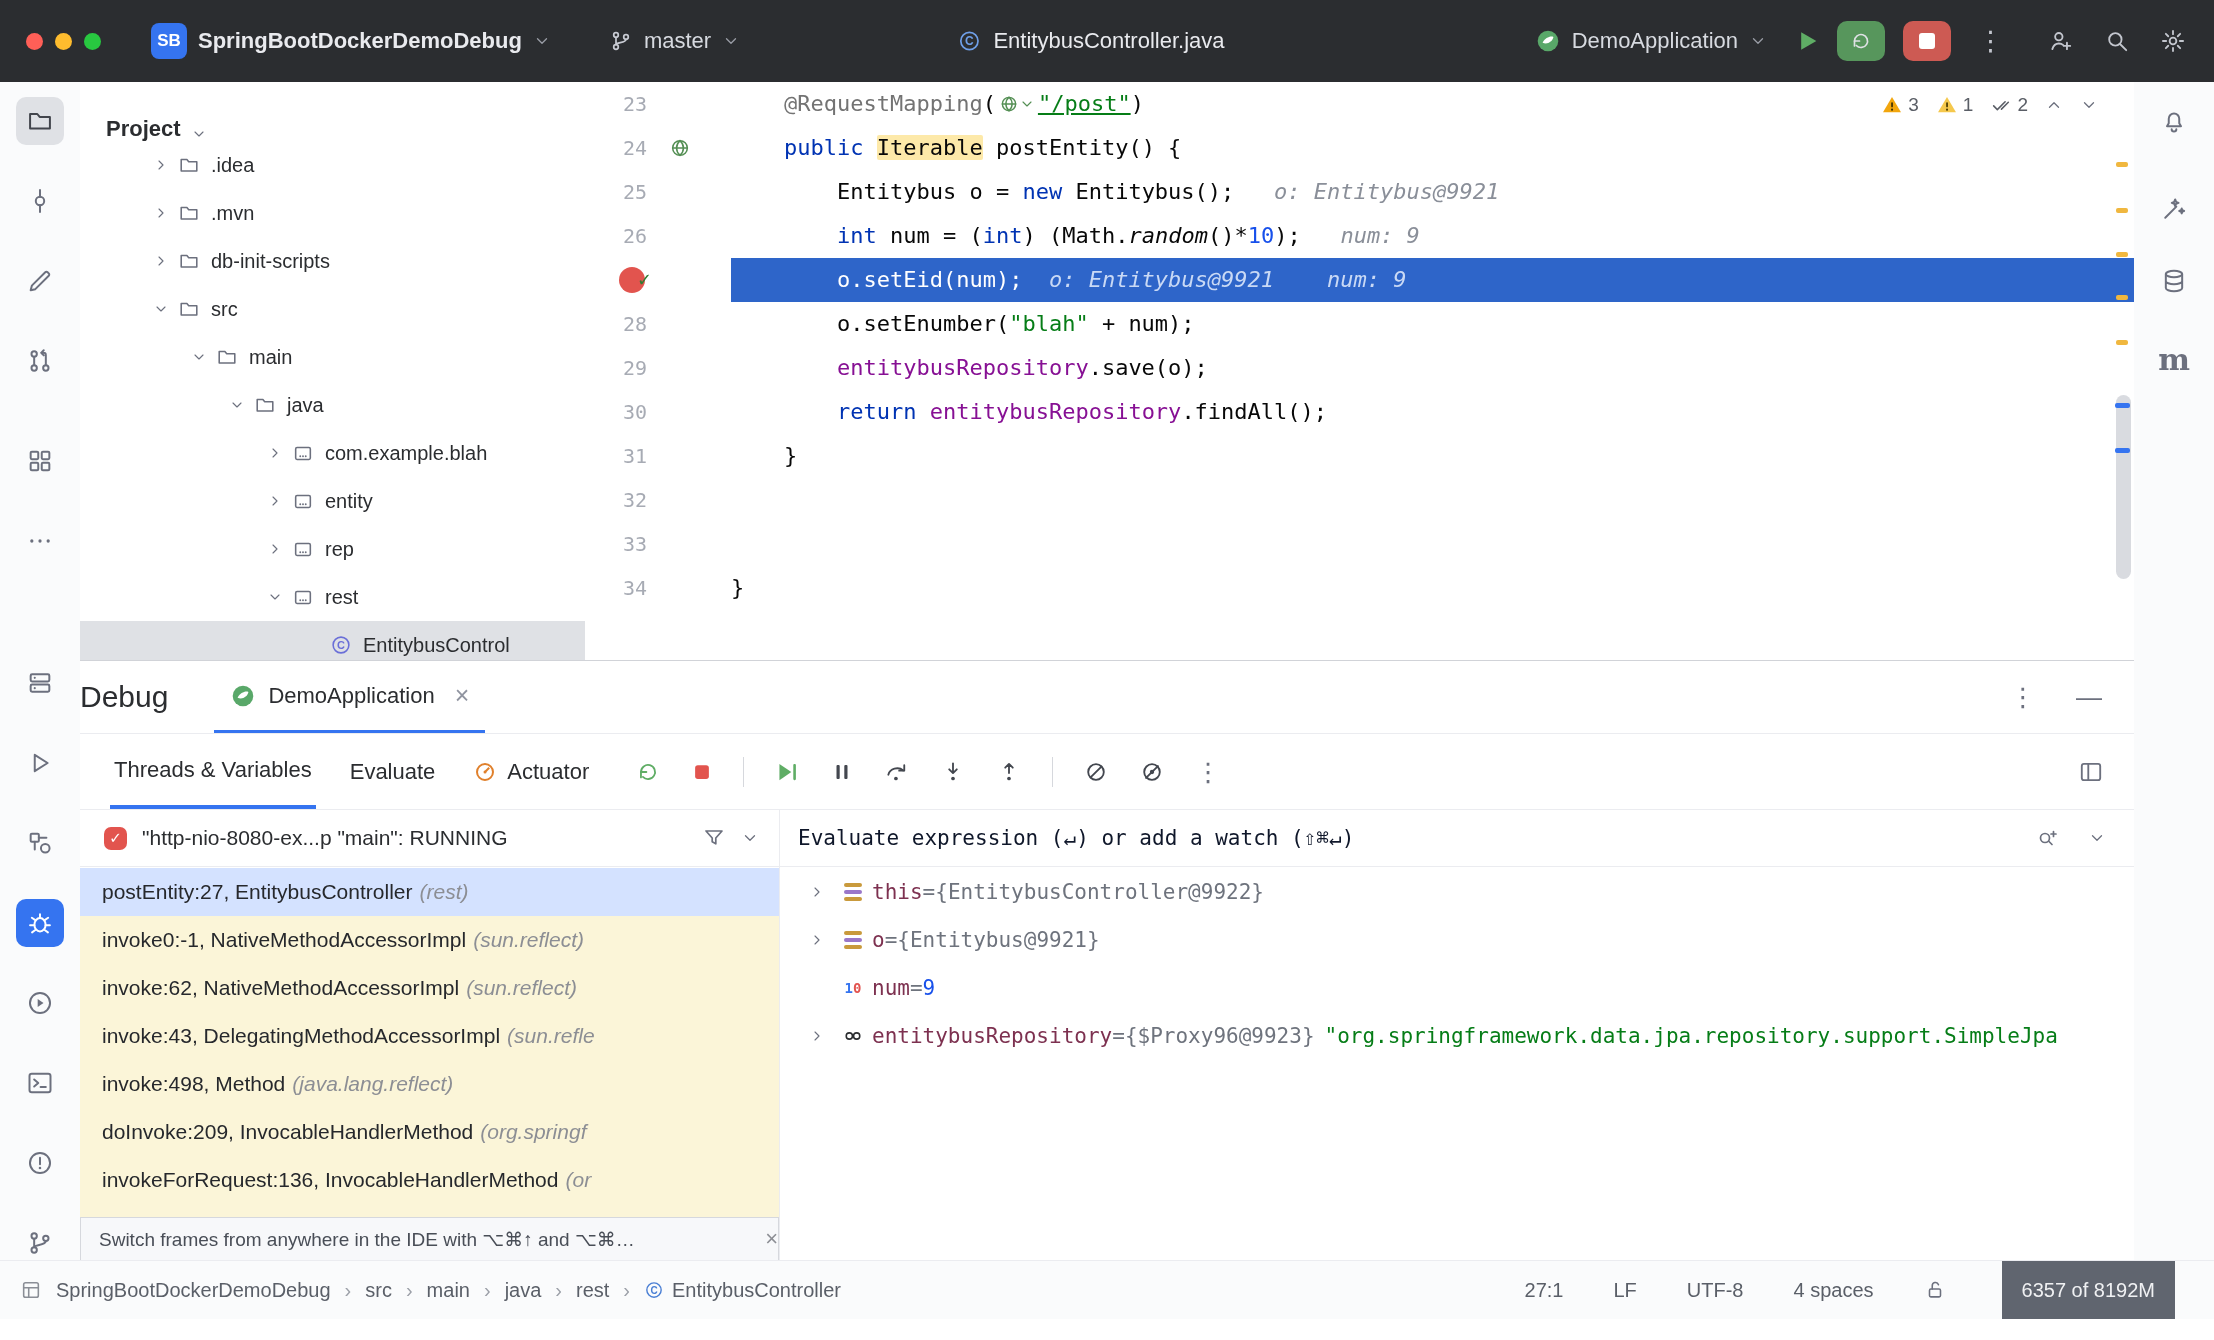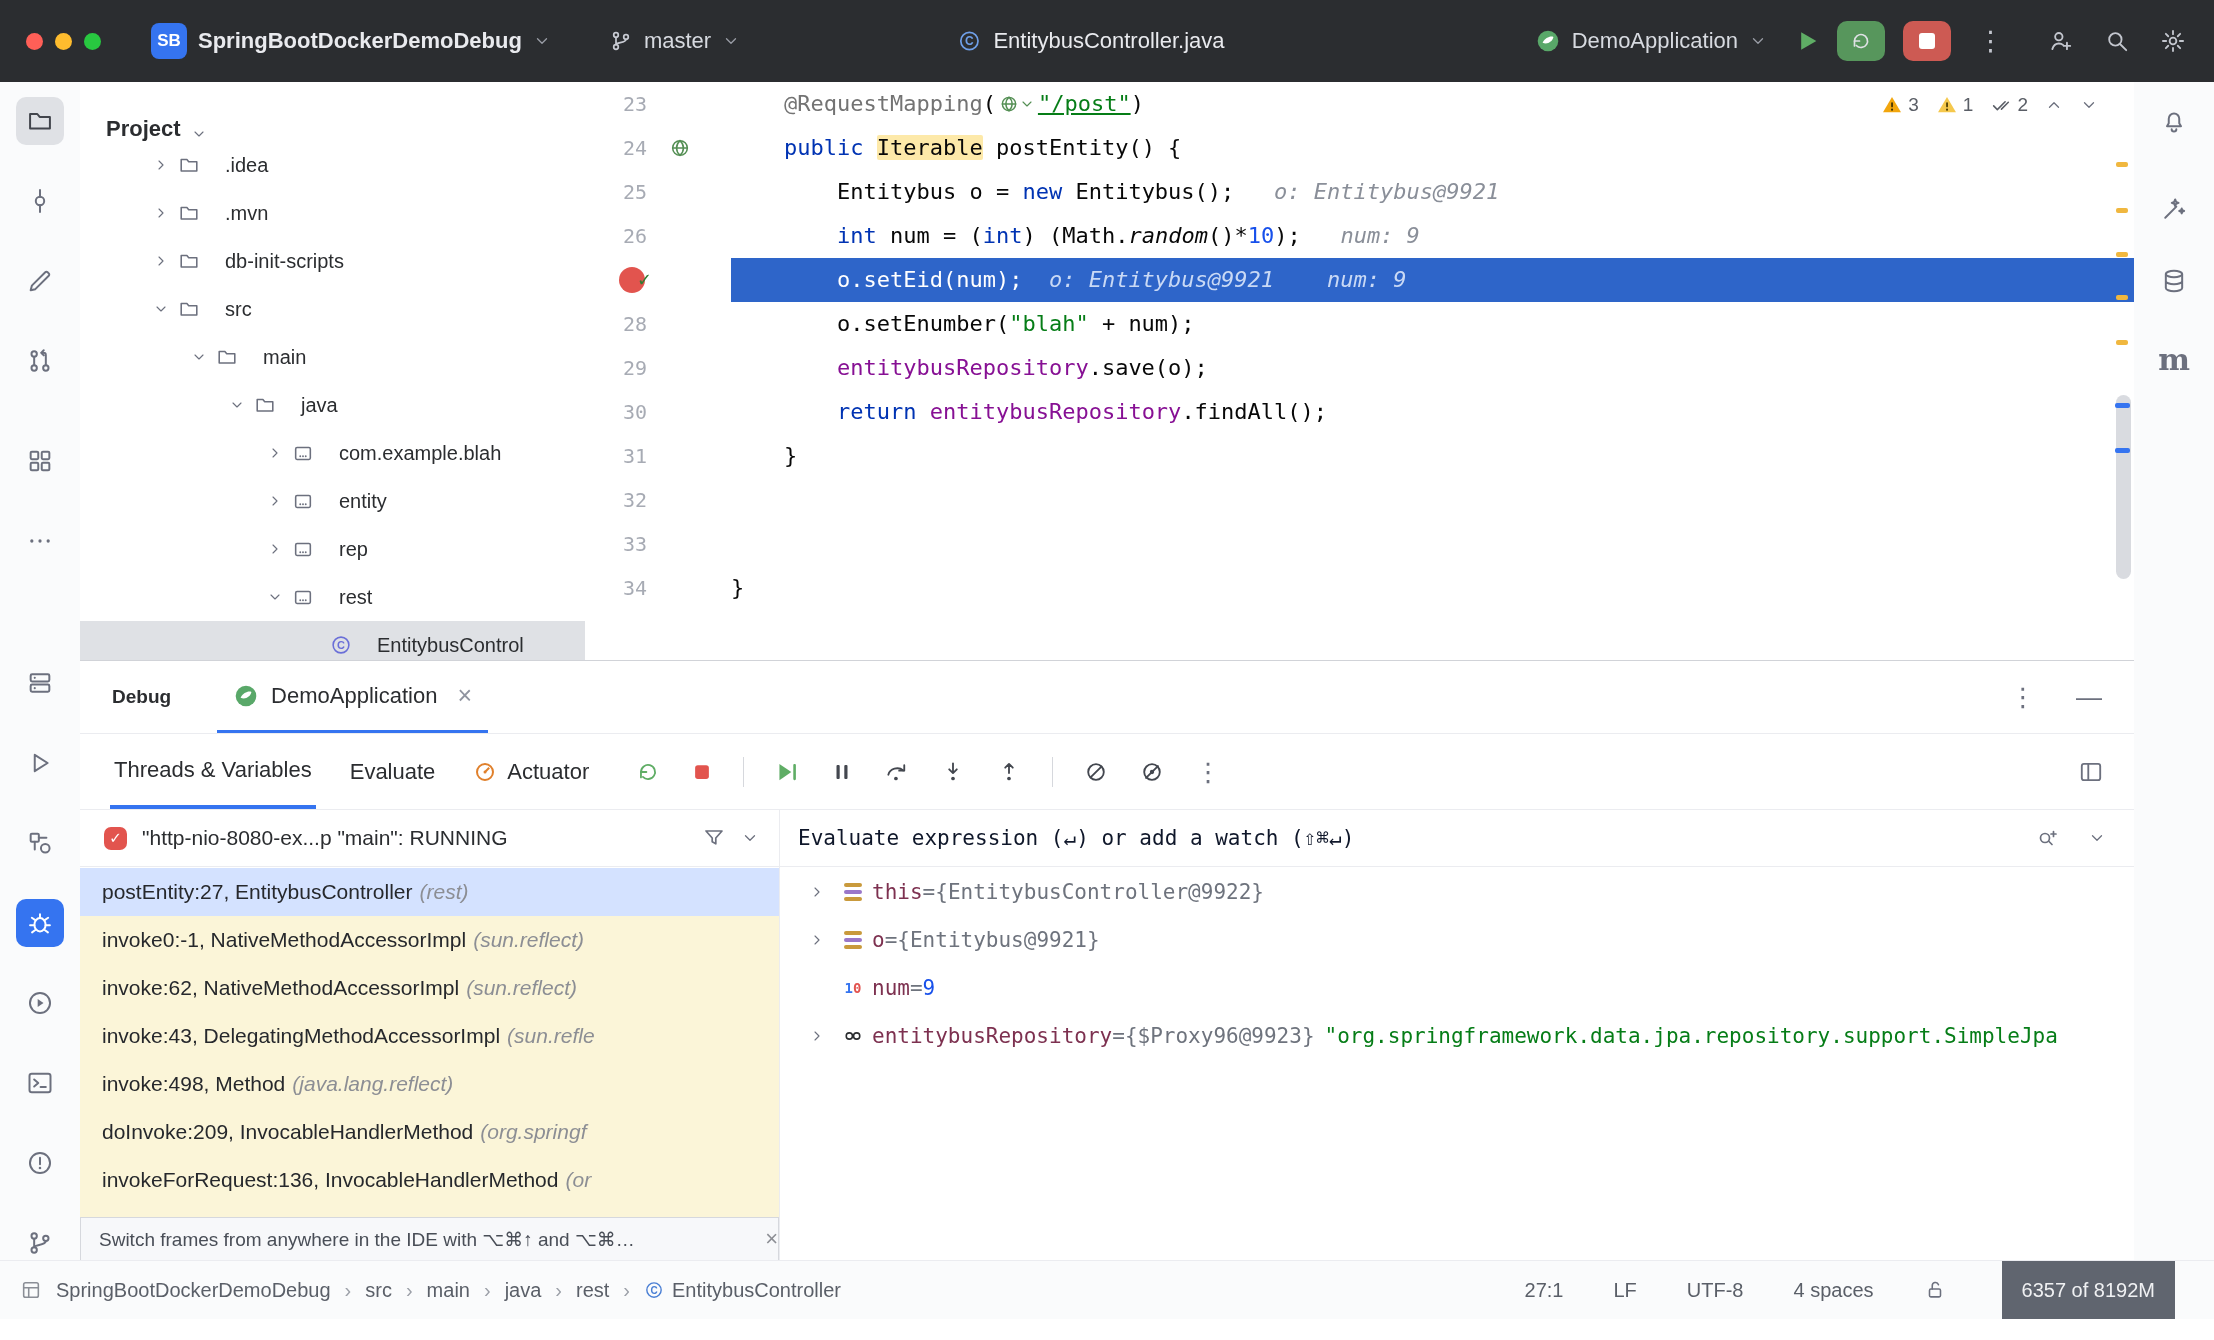--- a/index.html
+++ b/index.html
@@ -59,21 +59,21 @@
   #project-panel{position:absolute;left:80px;top:82px;width:505px;height:578px;background:#fff;
                  border-right:1px solid #ebecf0;overflow:hidden}
   #project-header{position:relative;z-index:2;height:60px;display:flex;align-items:flex-end;padding:0 0 8px 26px;
                   font-size:22px;font-weight:600;background:#fff;gap:10px}
   #project-tree{position:absolute;top:59px;left:0;right:0}
   .tree-row{height:48px;display:flex;align-items:center;font-size:20px;color:#2b2d30;white-space:nowrap;overflow:hidden}
   .tree-row.selected{background:#dfe1e5}
   .tr-chev{width:26px;display:flex;justify-content:center;color:#6c707e;flex:none}
   .tr-icon{width:30px;display:flex;justify-content:center;color:#6c707e;flex:none}
   .tr-icon.cls{color:#6a6fd8}
-  .tr-label{margin-left:21px}
+  .tr-label{margin-left:7px}
 
   
   #editor{position:absolute;left:585px;top:82px;right:80px;height:578px;background:#fff;overflow:hidden}
   .line{display:flex;height:44px}
   .gut{width:146px;flex:none;display:flex}
   .lnum{position:relative;width:62px;flex:none;text-align:right;color:#a7abb4;
         font:20px/44px "DejaVu Sans Mono",monospace}
   .gico{width:84px;flex:none;display:flex;align-items:center;padding-left:22px;box-sizing:border-box;color:#548f54}
   .src{flex:1;white-space:pre;font:22px/44px "DejaVu Sans Mono",monospace;color:#080808;overflow:hidden}
   .src .p{color:#080808}.src .kw{color:#0033b3}.src .ann{color:#737373}
@@ -92,21 +92,21 @@
                font-size:19px;color:#5a5e66;background:#fff;padding:2px 6px}
   .insp-item{display:flex;align-items:center;gap:5px}
   #scroll-strip{position:absolute;right:2px;top:0;bottom:0;width:20px}
   .mark-warn{position:absolute;right:4px;width:12px;height:5px;background:#f0b73f;border-radius:2px}
   .mark-info{position:absolute;right:2px;width:15px;height:5px;background:#3574f0;border-radius:2px}
   .scroll-thumb{position:absolute;right:1px;top:313px;height:184px;width:15px;background:#d9dbe0;border-radius:8px}
 
   
   #debug{position:absolute;left:80px;top:660px;right:80px;bottom:58px;background:#fff;border-top:1px solid #d1d3d8}
   #debug-header{height:73px;display:flex;align-items:center;border-bottom:1px solid #ebecf0;box-sizing:border-box}
-  #debug-title{margin-left:32px;font-size:19px;font-weight:700}
+  #debug-title{font-size:30px;font-weight:400}
   #session-tab{margin-left:46px;height:100%;display:flex;align-items:center;gap:12px;font-size:22px;
                border-bottom:3px solid #3574f0;padding:0 16px;box-sizing:border-box}
   .tab-close{color:#9094a0;font-size:25px;margin-left:8px;line-height:1}
   #debug-header-actions{margin-left:auto;margin-right:32px;display:flex;align-items:center;gap:40px;color:#6c707e}
   .kebab{font-size:26px;line-height:1}
   .minimize{font-size:26px;line-height:1}
   #debug-tabs{height:76px;display:flex;align-items:center;border-bottom:1px solid #ebecf0;box-sizing:border-box}
   .dtab{margin-left:30px;height:100%;display:flex;align-items:center;font-size:22px;padding:0 4px;box-sizing:border-box;gap:10px}
   .dtab.selected{border-bottom:4px solid #3574f0;font-weight:500}
   #debug-toolbar{display:flex;align-items:center;gap:30px;margin-left:42px;color:#43474f}

